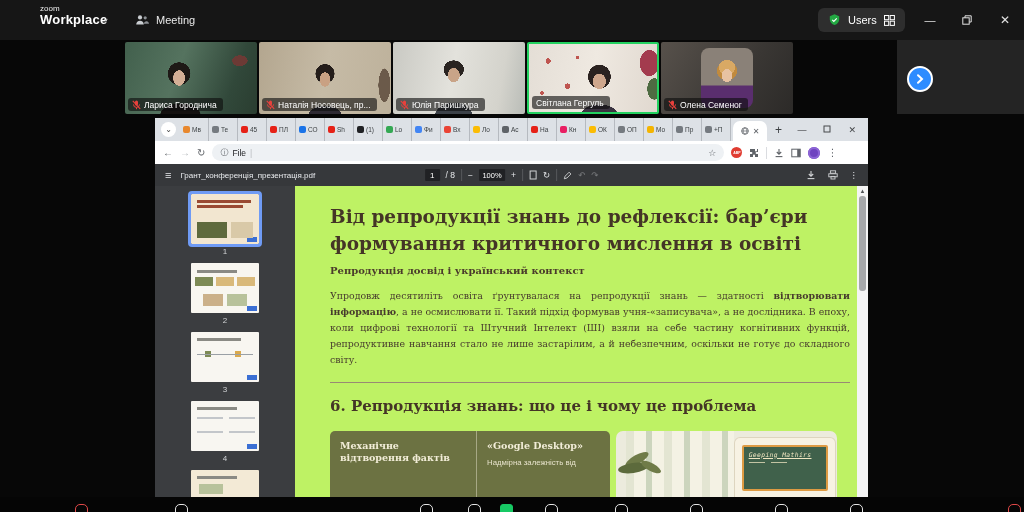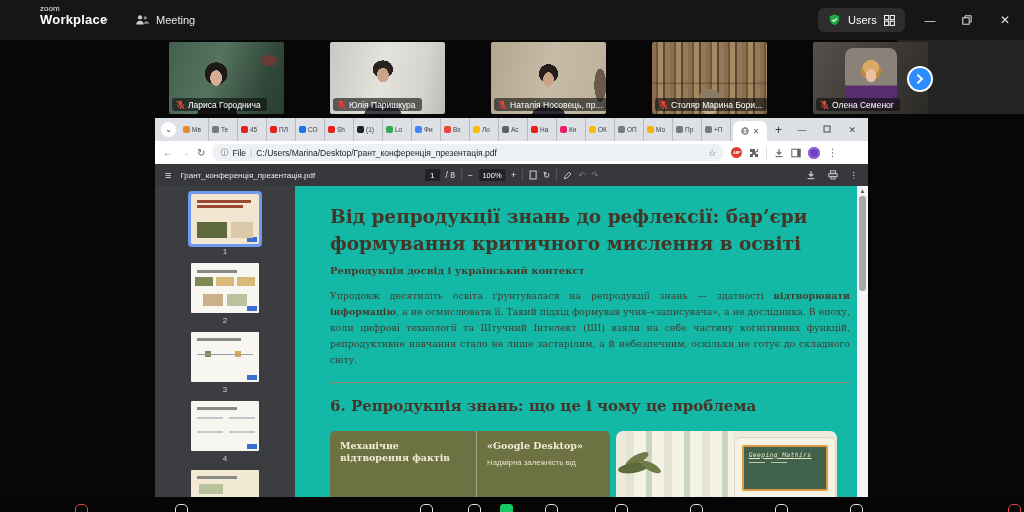--- a/index.html
+++ b/index.html
@@ -23,21 +23,21 @@
       color:#d9d9d9; font-size:8px; display:flex; align-items:center; justify-content:center; letter-spacing:.5px; flex:none;}
   .viewpill{ position:absolute; left:818px; top:8px; height:24px; background:#2e2e2e; border-radius:6px;
       display:flex; align-items:center; gap:7px; padding:0 10px; color:#fff; font-size:11px; }
   .winbtn{ position:absolute; top:0; height:40px; width:30px; display:flex; align-items:center; justify-content:center;
       color:#e3e3e3; font-size:11px; }
   .winbtn.min{ left:915px; } .winbtn.res{ left:952px; } .winbtn.cls{ left:990px; font-size:12px; }
 
   
   .strip-filler{ position:absolute; left:897px; top:40px; width:127px; height:74px; background:#242424; }
   .vstrip{ position:absolute; left:125px; top:42px; height:72px; display:flex; gap:2px; }
-  .tile{ position:relative; width:115px; height:72px; overflow:hidden; border-radius:2px; background:#222;margin-left:44px; }
+  .tile{ position:relative; width:132px; height:72px; overflow:hidden; border-radius:2px; background:#222; }
   .tile.active{ border:2px solid #23d160; }
   .plabel-wrap{ position:absolute; left:3px; bottom:3px; display:flex; align-items:center; gap:3px;
       background:rgba(13,13,13,.62); border-radius:3px; padding:1.5px 6px 1.5px 4px; max-width:120px; }
   .pname{ color:#fff; font-size:8.5px; white-space:nowrap; overflow:hidden; }
   .mic{ display:flex; flex:none; }
   .photo-card{ position:absolute; left:50%; top:50%; transform:translate(-50%,-50%); width:52px; height:60px; border-radius:8px;
       background:
        radial-gradient(ellipse 9px 11px at 50% 46%, #e7c2a2 59%, transparent 60%),
        radial-gradient(ellipse 14px 12px at 50% 32%, #d9a964 59%, transparent 60%),
        radial-gradient(ellipse 17px 16px at 50% 38%, #c08a3e 59%, transparent 60%),
@@ -150,21 +150,21 @@
   .t4{ background-color:#f8f6f1; background-image:
         linear-gradient(#8a8a84,#8a8a84), linear-gradient(#c3c6ca,#c3c6ca), linear-gradient(#c3c6ca,#c3c6ca),
         linear-gradient(#c3c6ca,#c3c6ca), linear-gradient(#c3c6ca,#c3c6ca), linear-gradient(#3b6fd4,#3b6fd4);
       background-size:40px 3px,26px 2px,26px 2px,26px 2px,26px 2px,10px 5px;
       background-position:6px 6px,6px 16px,38px 16px,6px 30px,38px 30px,56px 43px; }
   .t5{ background-color:#f3ead6; background-image:
         linear-gradient(#8a8a84,#8a8a84), linear-gradient(#b8c29b,#b8c29b);
       background-size:40px 3px,24px 10px; background-position:6px 6px,8px 14px; }
   .sidescroll{ position:absolute; right:2px; top:6px; width:4px; height:58px; background:#717478; border-radius:2px; }
 
-  .pdfpage{ position:absolute; left:140px; top:0; width:562px; height:100%; background:#14b8a6;
+  .pdfpage{ position:absolute; left:140px; top:0; width:562px; height:100%; background:#bef264;
       font-family:"DejaVu Serif", serif; color:#453729; padding:18px 20px 0 35px; overflow:hidden; }
   .dtitle{ font-size:18.5px; font-weight:700; line-height:1.45; width:528px; color:#443526; }
   .dsub{ margin-top:7px; font-size:10px; font-weight:700; color:#4a3b2b; }
   .dquote{ margin-top:14px; border-left:2px solid #5c4f40; padding:5px 0 5px 12px; font-size:11px; color:#3e332a; }
   .dpara{ margin-top:12px; font-size:9.4px; line-height:1.7; text-align:justify; width:520px; color:#473b2d; }
   .dhr{ margin-top:14px; width:520px; border-top:1px solid #998a74; }
   .dh2{ margin-top:14px; font-size:15px; font-weight:700; color:#443526; }
   .brow{ margin-top:16px; display:flex; }
   .gtable{ width:288px; display:flex; background:#6c7242; border-radius:5px 5px 0 0; color:#f2edd8; }
   .gcol1{ width:146px; padding:9px 10px; font-size:9.5px; font-weight:700; line-height:1.35; }
@@ -255,57 +255,49 @@
             <svg width="9" height="10" viewBox="0 0 9 10">
               <rect x="3" y="0.6" width="3" height="4.8" rx="1.5" fill="#e8413c"></rect>
               <path d="M1.5 4.4a3 3 0 0 0 6 0" fill="none" stroke="#e8413c" stroke-width="1"></path>
               <line x1="4.5" y1="7.4" x2="4.5" y2="9.2" stroke="#e8413c" stroke-width="1"></line>
               <line x1="0.8" y1="0.8" x2="8.2" y2="8.8" stroke="#e8413c" stroke-width="1.2"></line>
             </svg>
           </span>
           <span class="pname">Лариса Городнича</span>
         </div>
       </div>
+      <div class="tile p2">
+        <div class="plabel-wrap">
+          <span class="mic">
+            <svg width="9" height="10" viewBox="0 0 9 10">
+              <rect x="3" y="0.6" width="3" height="4.8" rx="1.5" fill="#e8413c"></rect>
+              <path d="M1.5 4.4a3 3 0 0 0 6 0" fill="none" stroke="#e8413c" stroke-width="1"></path>
+              <line x1="4.5" y1="7.4" x2="4.5" y2="9.2" stroke="#e8413c" stroke-width="1"></line>
+              <line x1="0.8" y1="0.8" x2="8.2" y2="8.8" stroke="#e8413c" stroke-width="1.2"></line>
+            </svg>
+          </span>
+          <span class="pname">Наталія Носовець, пр...</span>
+        </div>
+      </div>
       <div class="tile p3">
         <div class="plabel-wrap">
           <span class="mic">
             <svg width="9" height="10" viewBox="0 0 9 10">
               <rect x="3" y="0.6" width="3" height="4.8" rx="1.5" fill="#e8413c"></rect>
               <path d="M1.5 4.4a3 3 0 0 0 6 0" fill="none" stroke="#e8413c" stroke-width="1"></path>
               <line x1="4.5" y1="7.4" x2="4.5" y2="9.2" stroke="#e8413c" stroke-width="1"></line>
               <line x1="0.8" y1="0.8" x2="8.2" y2="8.8" stroke="#e8413c" stroke-width="1.2"></line>
             </svg>
           </span>
           <span class="pname">Юлія Паришкура</span>
         </div>
       </div>
-      <div class="tile p2">
+      <div class="tile p4 active">
         <div class="plabel-wrap">
-          <span class="mic">
-            <svg width="9" height="10" viewBox="0 0 9 10">
-              <rect x="3" y="0.6" width="3" height="4.8" rx="1.5" fill="#e8413c"></rect>
-              <path d="M1.5 4.4a3 3 0 0 0 6 0" fill="none" stroke="#e8413c" stroke-width="1"></path>
-              <line x1="4.5" y1="7.4" x2="4.5" y2="9.2" stroke="#e8413c" stroke-width="1"></line>
-              <line x1="0.8" y1="0.8" x2="8.2" y2="8.8" stroke="#e8413c" stroke-width="1.2"></line>
-            </svg>
-          </span>
-          <span class="pname">Наталія Носовець, пр...</span>
-        </div>
-      </div>
-      <div class="tile p5">
-        <div class="plabel-wrap">
-          <span class="mic">
-            <svg width="9" height="10" viewBox="0 0 9 10">
-              <rect x="3" y="0.6" width="3" height="4.8" rx="1.5" fill="#e8413c"></rect>
-              <path d="M1.5 4.4a3 3 0 0 0 6 0" fill="none" stroke="#e8413c" stroke-width="1"></path>
-              <line x1="4.5" y1="7.4" x2="4.5" y2="9.2" stroke="#e8413c" stroke-width="1"></line>
-              <line x1="0.8" y1="0.8" x2="8.2" y2="8.8" stroke="#e8413c" stroke-width="1.2"></line>
-            </svg>
-          </span>
-          <span class="pname">Столяр Марина Бори...</span>
+          <span class="pname">Світлана Гергуль</span>
         </div>
       </div>
       <div class="tile p6">
         <div class="photo-card"></div>
         <div class="plabel-wrap">
           <span class="mic">
             <svg width="9" height="10" viewBox="0 0 9 10">
               <rect x="3" y="0.6" width="3" height="4.8" rx="1.5" fill="#e8413c"></rect>
               <path d="M1.5 4.4a3 3 0 0 0 6 0" fill="none" stroke="#e8413c" stroke-width="1"></path>
               <line x1="4.5" y1="7.4" x2="4.5" y2="9.2" stroke="#e8413c" stroke-width="1"></line>
@@ -426,21 +418,20 @@
     </div>
 
     <div class="addrbar">
       <span class="navic">←</span>
       <span class="navic dim">→</span>
       <span class="navic">↻</span>
       <div class="omnibox">
         <span class="info">ⓘ</span>
         <span>File</span>
         <span class="sep">|</span>
-        <span class="path">C:/Users/Marina/Desktop/Грант_конференція_презентація.pdf</span>
         <span class="star">☆</span>
       </div>
       <span class="abp">ABP</span>
       <span class="ic">
         <svg width="10" height="10" viewBox="0 0 10 10">
             <path d="M4 1h2v1.4a1 1 0 0 0 2 0V1h1v3h-1.4a1 1 0 0 0 0 2H9v3H6V7.6a1 1 0 0 0-2 0V9H1V6h1.4a1 1 0 0 0 0-2H1V1h3z" fill="#5f6368"></path>
           </svg>
       </span>
       <span class="vdiv"></span>
       <span class="ic">

